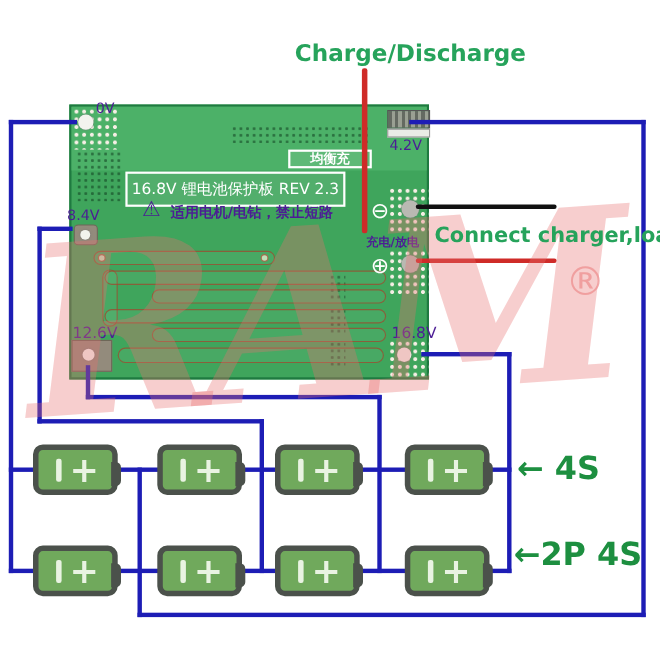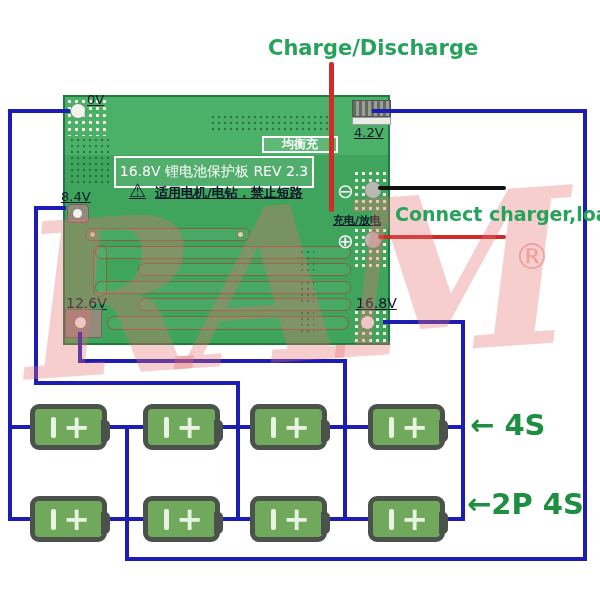--- a/index.html
+++ b/index.html
@@ -14,21 +14,21 @@
   
   .board{position:absolute;left:63px;top:95px;width:327px;height:250px;
          background:#3fa55c;border:2px solid #1f7a40;box-sizing:border-box;z-index:1;overflow:visible;}
   .board .topstrip{position:absolute;left:0;top:0;width:100%;height:58px;background:#4cb168;}
   .dots-g{background-image:radial-gradient(circle,rgba(15,60,30,.55) 1.1px,transparent 1.5px);
           background-size:6px 6px;}
   .dots-c{background-image:radial-gradient(circle,rgba(255,242,236,.95) 1.6px,transparent 2px);
           background-size:7px 7px;}
   .wbox{position:absolute;border:2px solid #ffffff;box-sizing:border-box;color:#fff;
         display:flex;align-items:center;justify-content:center;background:rgba(255,255,255,.10);}
-  .silk{position:absolute;color:#0f172a;white-space:nowrap;text-decoration:underline;}
+  .silk{position:absolute;color:#4c1d95;white-space:nowrap;}
   .tr{position:absolute;border:1.5px solid rgba(158,72,46,.75);border-radius:7px;
       background:rgba(255,255,255,.05);box-sizing:border-box;}
   .trdot{position:absolute;width:7px;height:7px;border-radius:50%;
          border:1.5px solid rgba(158,72,46,.75);background:#bfe0b8;box-sizing:border-box;}
   .padgray{position:absolute;background:#938b7c;border:1px solid #6e6758;box-sizing:border-box;}
   .paddot{position:absolute;border-radius:50%;background:#f3f3ee;box-shadow:0 0 2px #777;}
   .comp{position:absolute;background:repeating-linear-gradient(90deg,#646a61 0 3px,#9aa093 3px 6px);
         border:1px solid #555;box-sizing:border-box;}
   .compband{position:absolute;background:#e9ece6;border:1px solid #999;box-sizing:border-box;}
   .sym{position:absolute;color:#fff;font-size:20px;line-height:20px;z-index:2;}

